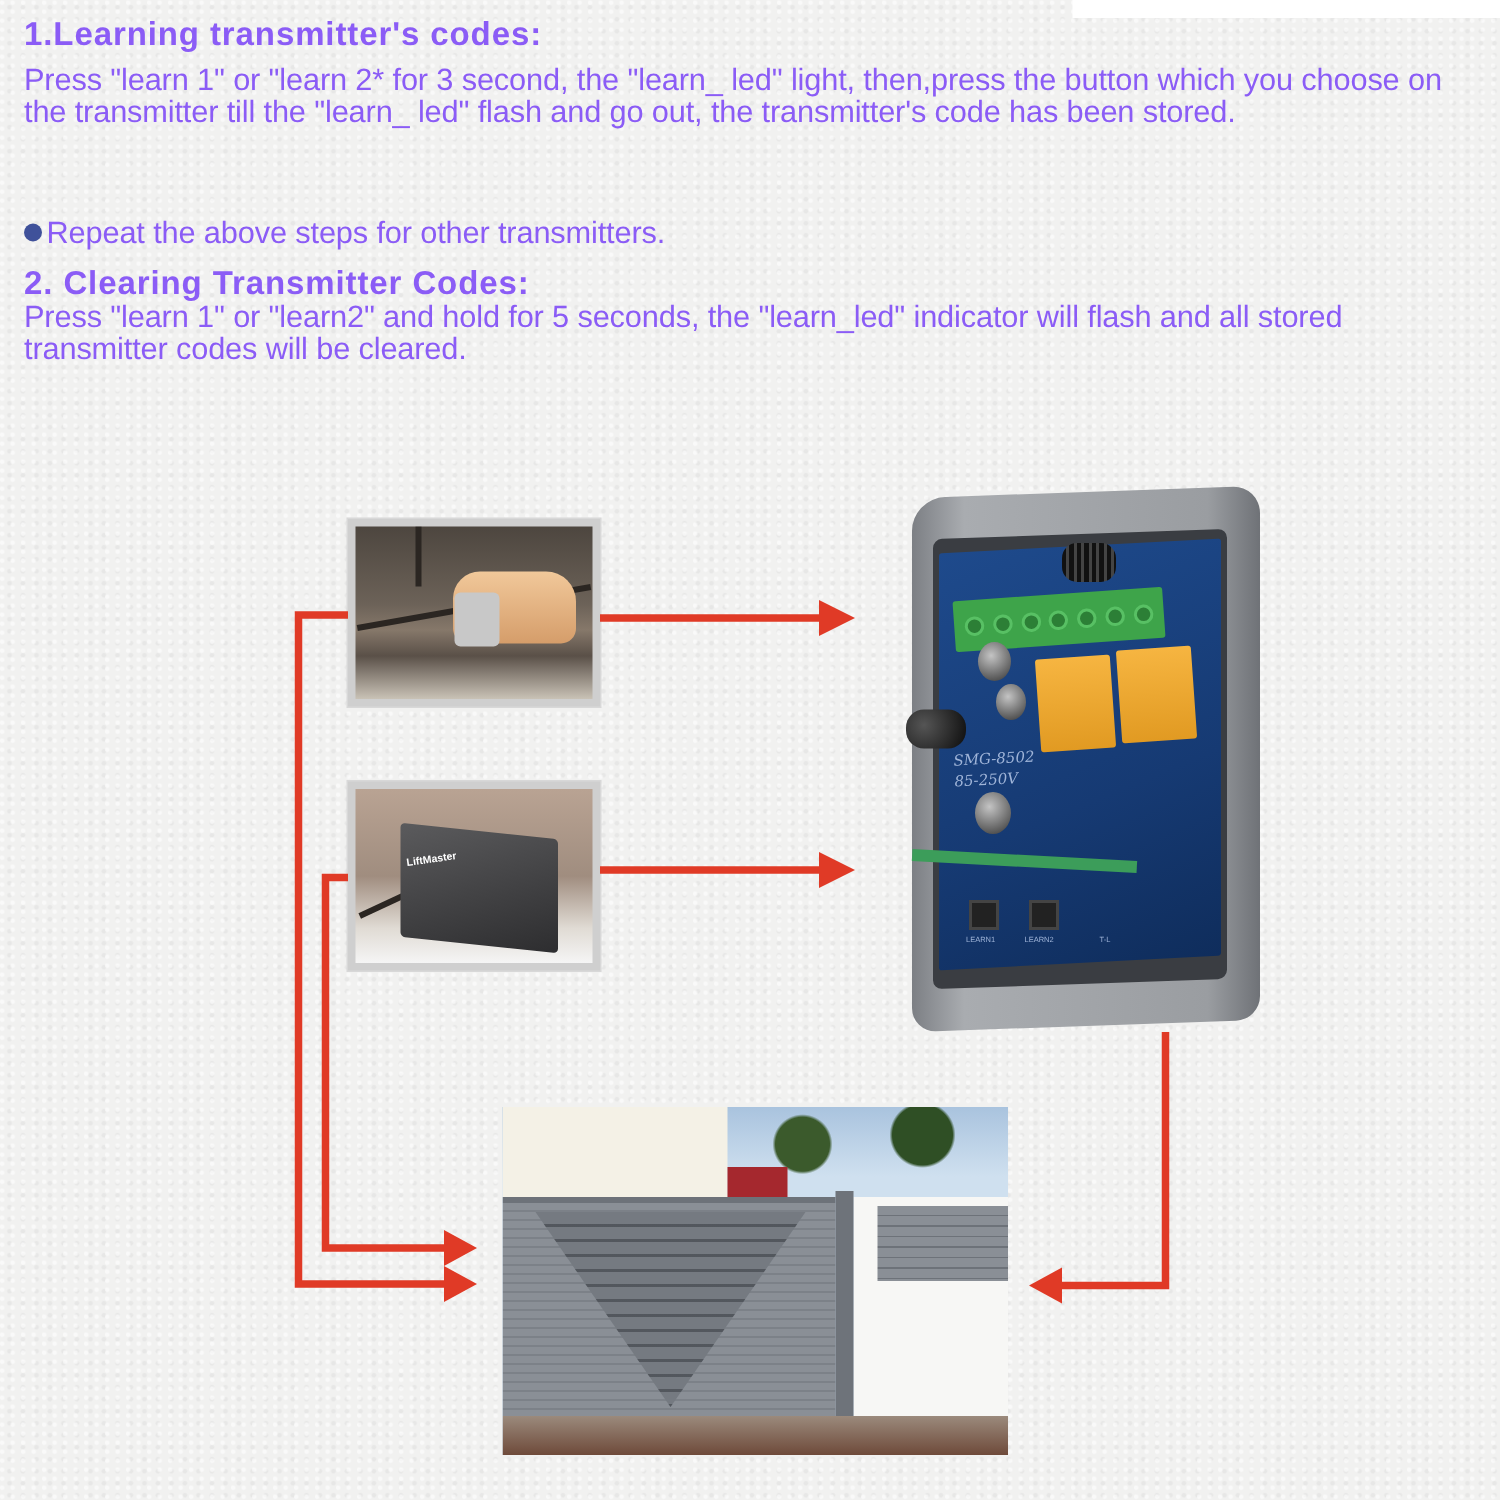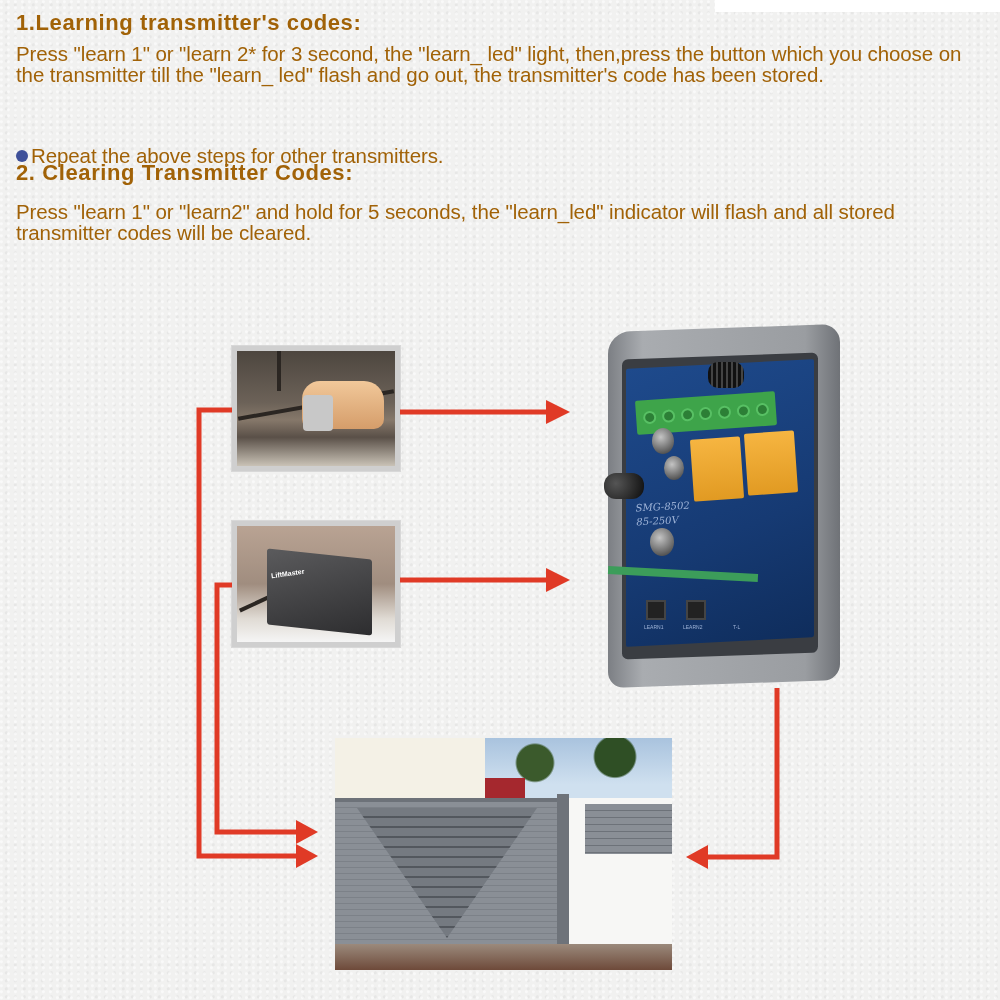--- a/index.html
+++ b/index.html
@@ -8,27 +8,27 @@
     position: relative;
     background: #f1f1f0;
     background-image:
       radial-gradient(circle at 20% 30%, rgba(255,255,255,0.6) 0 1px, transparent 2px),
       radial-gradient(circle at 70% 60%, rgba(200,200,200,0.25) 0 1px, transparent 2px);
     background-size: 7px 6px, 9px 8px;
     font-family: "Liberation Sans", sans-serif;
   }
   .white-tab { position: absolute; left: 715px; top: 0; width: 285px; height: 12px; background: #ffffff; }
 
-  .text-block { position: absolute; left: 16px; color: #a16207; }
+  .text-block { position: absolute; left: 16px; color: #8b5cf6; }
   .heading { font-weight: bold; font-size: 22px; letter-spacing: 0.6px; line-height: 26px; }
   .para { font-size: 20.5px; line-height: 21px; letter-spacing: -0.1px; }
   #h1 { top: 10px; }
   #p1 { top: 43px; width: 970px; }
   #bullet { top: 133px; font-size: 20.5px; margin-top: 12px; }
-  #h2 { top: 160px; }
+  #h2 { top: 176px; }
   #p2 { top: 201px; width: 960px; }
   .bullet-dot { display: inline-block; width: 12px; height: 12px; border-radius: 50%; background: #3f519a; margin-right: 3px; vertical-align: 1px; }
 
   .photo { position: absolute; background: #cfcfcf; padding: 5px; box-shadow: 0 0 0 1px #d8d8d8; }
   .photo .inner { width: 100%; height: 100%; position: relative; overflow: hidden; }
 
   
   #photo1 { left: 232px; top: 346px; width: 168px; height: 125px; }
   #photo1 .inner { background: linear-gradient(180deg, #4d463f 0%, #6c6258 45%, #86786a 60%, #5a5048 75%, #c9c2b6 100%); }
   .opener1 { position: absolute; left: 65px; top: 30px; width: 82px; height: 48px; background: linear-gradient(180deg,#f1c89a,#d59d6a); border-radius: 18px 20px 10px 10px; }

